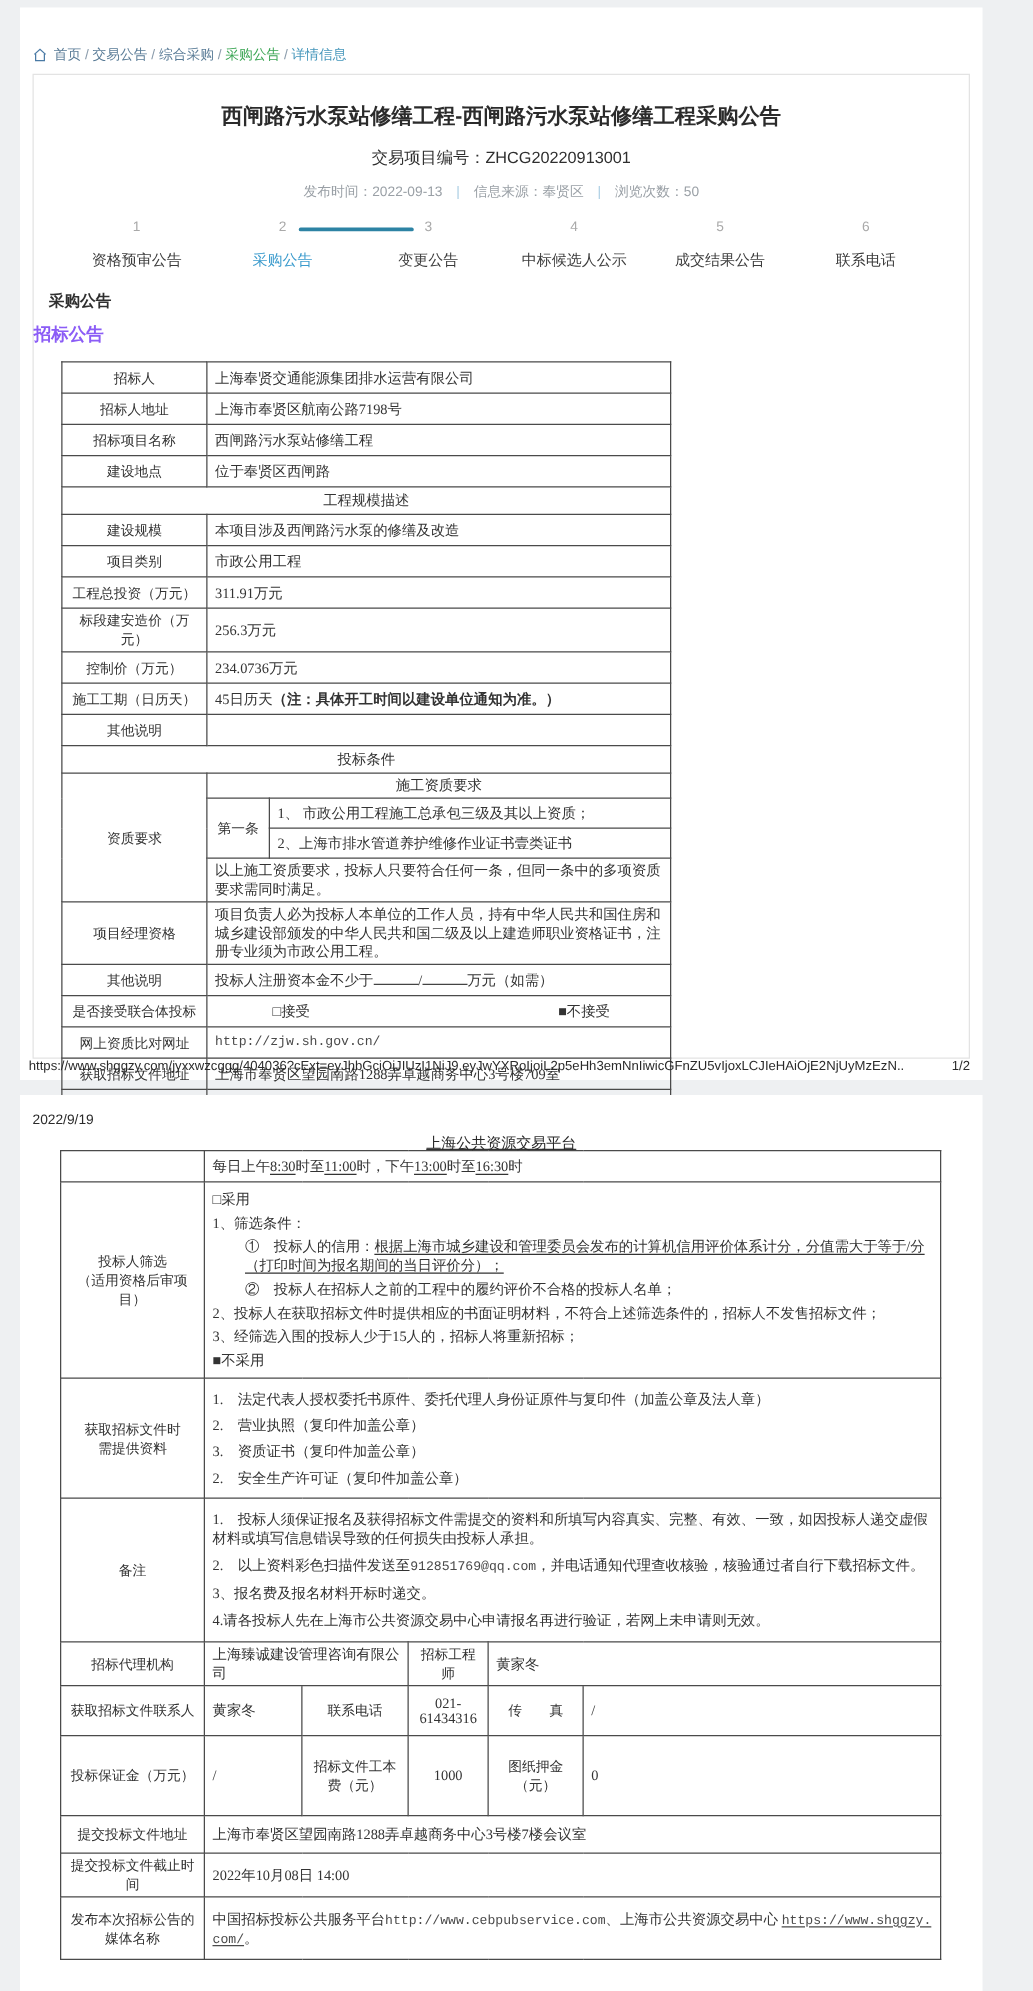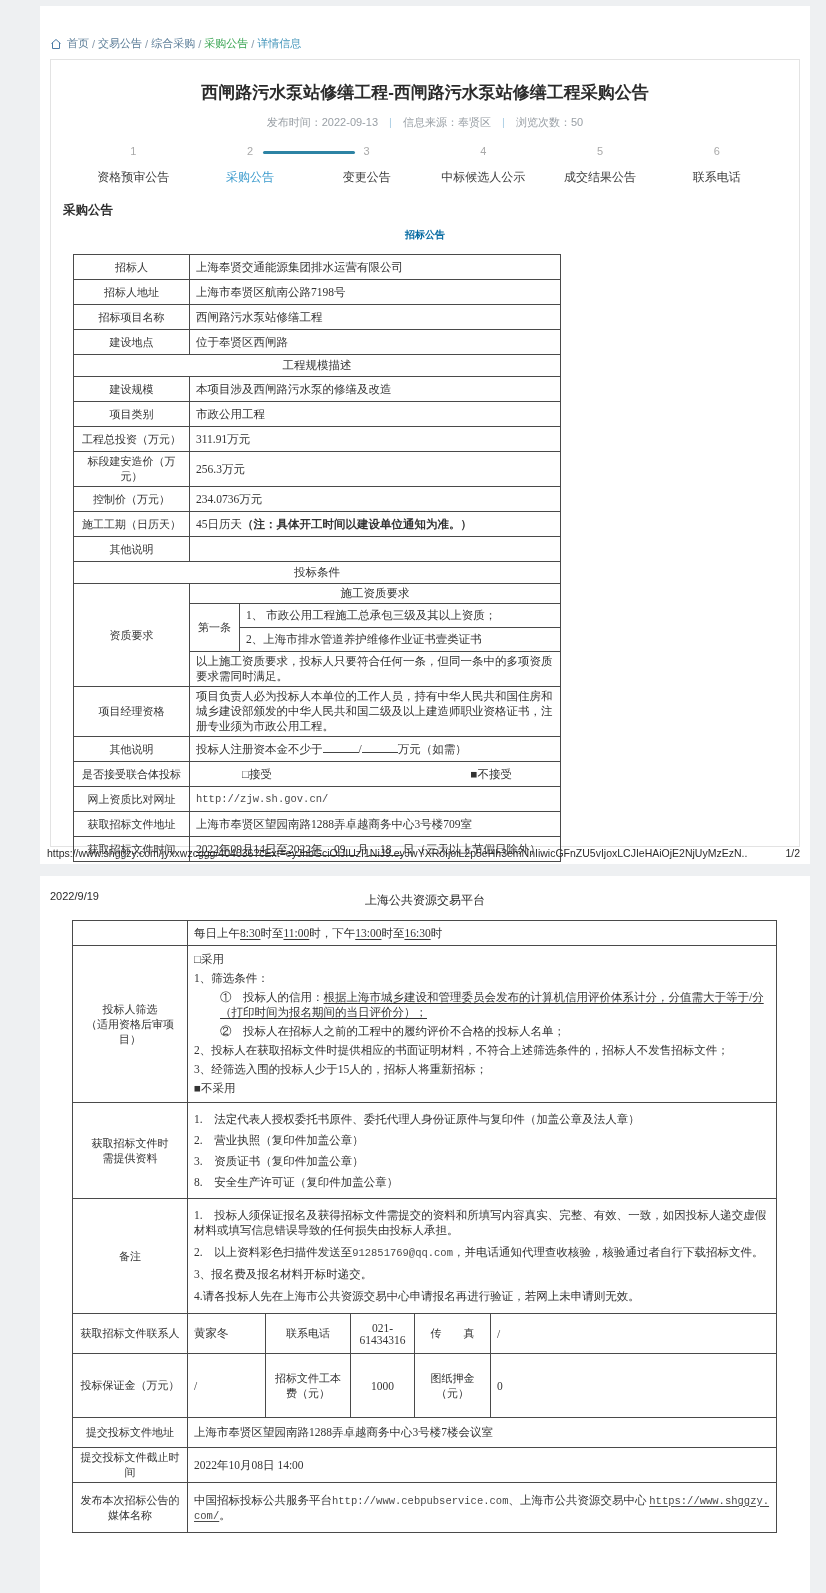--- a/index.html
+++ b/index.html
@@ -4,21 +4,21 @@
 <style>
   * { box-sizing: border-box; margin: 0; padding: 0; }
   html,body { width: 826px; }
   body {
     height: 1593px;
     background: #eef0f2;
     font-family: "Liberation Sans", sans-serif;
     position: relative;
     color: #333;
   }
-  .sheet { position: absolute; left: 40px; width: 770px; background: #fff; }
+  .sheet { position: absolute; left: 16px; width: 770px; background: #fff; }
   .sheet1 { top: 6px; height: 858px; }
   .sheet2 { top: 876px; height: 717px; }
 
   
   .breadcrumb { padding: 30px 0 0 10px; font-size: 11px; color: #8a9bab; display: flex; align-items: center; gap: 3px; }
   .bc-item { color: #5a7c97; cursor: pointer; }
   .bc-sep { color: #8a9bab; }
   .bc-green { color: #3aa553; }
   .bc-teal { color: #4596bb; }
   .home-ic { display: inline-flex; margin-right: 2px; }
@@ -32,21 +32,21 @@
 
   
   .steps { position: relative; width: 700px; margin: 15px auto 0; display: flex; }
   .step { flex: 1; text-align: center; cursor: pointer; }
   .step-num { font-size: 11px; color: #a9a9a9; display: block; }
   .step-label { display: block; margin-top: 12px; font-size: 12px; color: #3c3c3c; }
   .step-label.active { color: #3b9bcd; }
   .progress-line { position: absolute; left: 188px; top: 6px; width: 92px; height: 3px; background: #2d83a4; border-radius: 2px; }
 
   .h-left { margin: 16px 0 0 12px; font-size: 12.5px; font-weight: bold; color: #2f2f2f; }
-  .h-center { margin-top: 9px; text-align: center; font-size: 10px; font-weight: bold; color: #0369a1; }
+  .h-center { margin-top: 9px; font-size: 14px; font-weight: bold; color: #8b5cf6; }
 
   
   .t { border-collapse: collapse; font-family: "Liberation Serif", "DejaVu Serif", serif; font-size: 11.5px; color: #333; table-layout: fixed; }
   .t td { border: 1px solid #4a4a4a; padding: 2px 6px; vertical-align: middle; word-break: break-all; }
   .t1 { margin: 12px 0 0 22px; width: 488px; }
   .t2 { margin: 12px 0 0 32px; width: 705px; padding-left: 36px; }
   .lbl { text-align: center; font-size: 11px; padding: 2px 2px; }
   .val { text-align: left; padding-left: 9px; }
   .sec { text-align: center; height: 22px; }
   .h25 td { height: 25px; }
@@ -60,21 +60,21 @@
   .line { margin: 4px 0; }
   .gap-line { margin: 7px 0; }
   .hang { padding-left: 22px; text-indent: -22px; margin: 6px 0; }
   .cc { text-align: center; margin-left: 44px; }
 
   
   .pdf-footer { position: absolute; left: 7px; right: 10px; bottom: 5px; display: flex; justify-content: space-between; font-size: 10.5px; color: #2a2a2a; }
   .pdf-footer .url { max-width: 700px; white-space: nowrap; overflow: hidden; }
 
   
-  .p2-head { position: relative; padding-top: 16px; height: 32px; }
+  .p2-head { position: relative; padding-top: 30px; height: 32px; text-decoration: underline; }
   .p2-date { position: absolute; left: 10px; top: 14px; font-size: 11px; color: #2a2a2a; }
   .p2-site { text-align: center; font-size: 12px; color: #2a2a2a; }
 </style>
 </head>
 <body>
 
 <div class="sheet sheet1">
 
   <div class="breadcrumb">
     <span class="home-ic">
@@ -91,20 +91,23 @@
     <span class="bc-sep">/</span>
     <span class="bc-item bc-green">采购公告</span>
     <span class="bc-sep">/</span>
     <span class="bc-item bc-teal">详情信息</span>
   </div>
 
   <div class="card">
 
     <div class="title">西闸路污水泵站修缮工程-西闸路污水泵站修缮工程采购公告</div>
 
+    <div class="projno">
+      <span>交易项目编号：</span><span>ZHCG20220913001</span>
+    </div>
 
     <div class="meta">
       <span>发布时间：</span><span>2022-09-13</span>
       <span class="sep">|</span>
       <span>信息来源：</span><span>奉贤区</span>
       <span class="sep">|</span>
       <span>浏览次数：</span><span>50</span>
     </div>
 
     <div class="steps">
@@ -299,36 +302,42 @@
 
     <tr>
       <td class="lbl">
         <div>获取招标文件时</div>
         <div>需提供资料</div>
       </td>
       <td class="val" colspan="5" style="height:96px">
         <div class="hang">1.　法定代表人授权委托书原件、委托代理人身份证原件与复印件（加盖公章及法人章）</div>
         <div class="hang">2.　营业执照（复印件加盖公章）</div>
         <div class="hang">3.　资质证书（复印件加盖公章）</div>
-        <div class="hang">8.　安全生产许可证（复印件加盖公章）</div>
+        <div class="hang">2.　安全生产许可证（复印件加盖公章）</div>
       </td>
     </tr>
 
     <tr>
       <td class="lbl">备注</td>
       <td class="val" colspan="5" style="height:96px">
         <div class="gap-line">1.　投标人须保证报名及获得招标文件需提交的资料和所填写内容真实、完整、有效、一致，如因投标人递交虚假材料或填写信息错误导致的任何损失由投标人承担。</div>
         <div class="gap-line">
           <span>2.　以上资料彩色扫描件发送至</span><span class="mono">912851769@qq.com</span><span>，并电话通知代理查收核验，核验通过者自行下载招标文件。</span>
         </div>
         <div class="gap-line">3、报名费及报名材料开标时递交。</div>
         <div class="gap-line">4.请各投标人先在上海市公共资源交易中心申请报名再进行验证，若网上未申请则无效。</div>
       </td>
     </tr>
 
+    <tr>
+      <td class="lbl" style="height:34px">招标代理机构</td>
+      <td class="val" colspan="2">上海臻诚建设管理咨询有限公司</td>
+      <td class="lbl">招标工程师</td>
+      <td class="val" colspan="2">黄家冬</td>
+    </tr>
 
     <tr>
       <td class="lbl" style="height:40px">获取招标文件联系人</td>
       <td class="val">黄家冬</td>
       <td class="lbl">联系电话</td>
       <td class="cc">
         <div>021-</div>
         <div>61434316</div>
       </td>
       <td class="lbl">传　　真</td>

